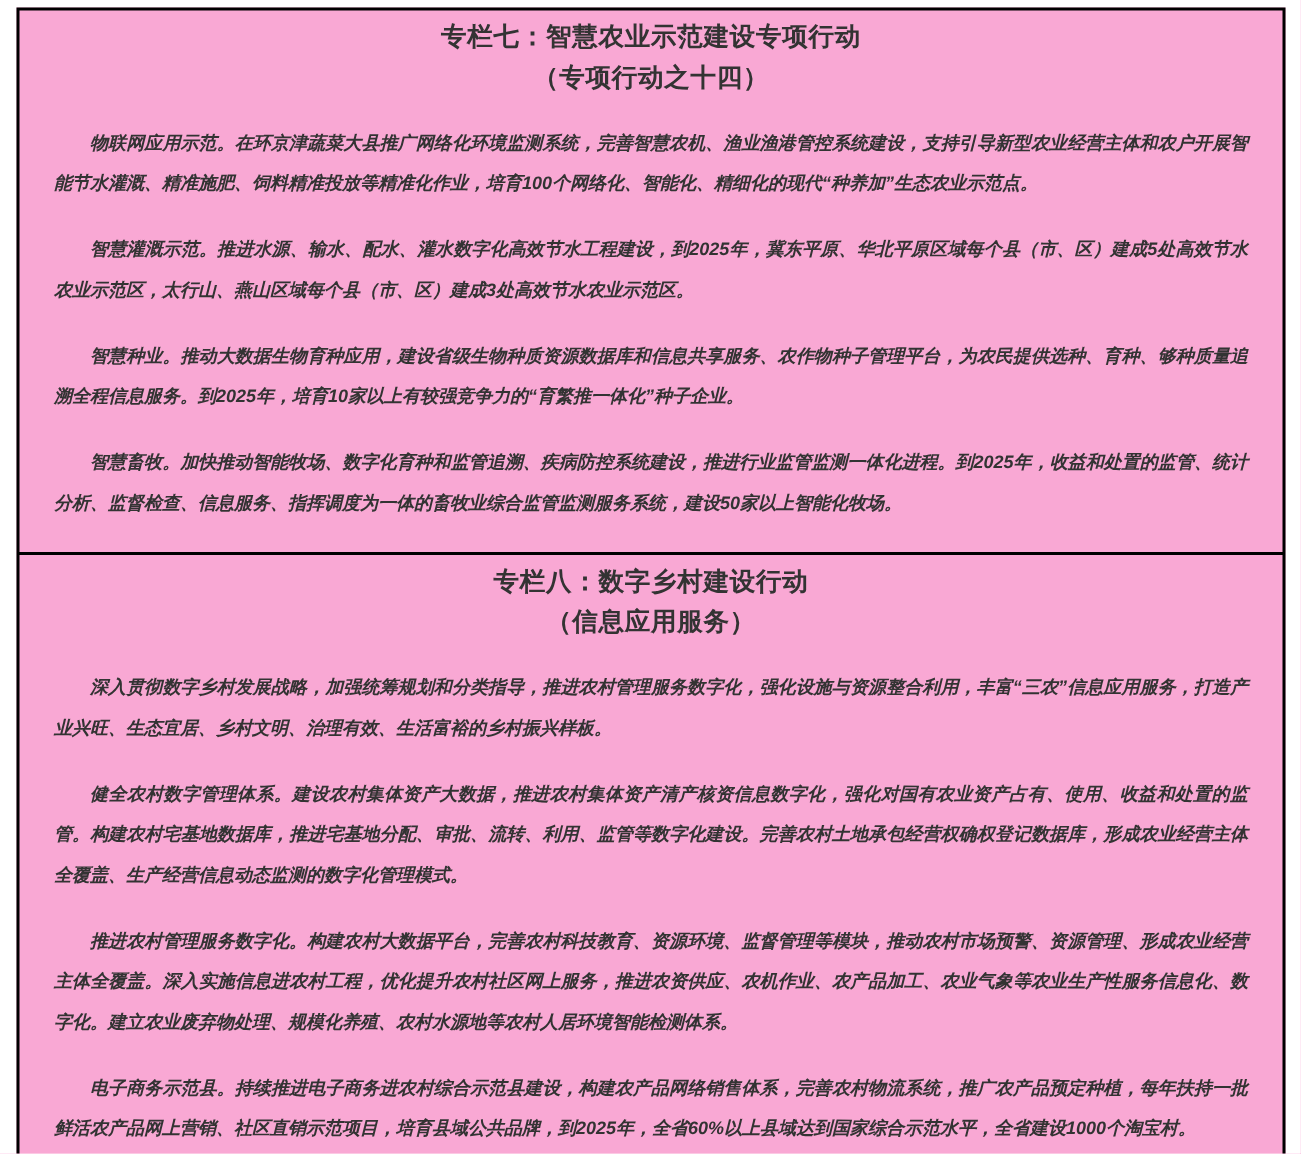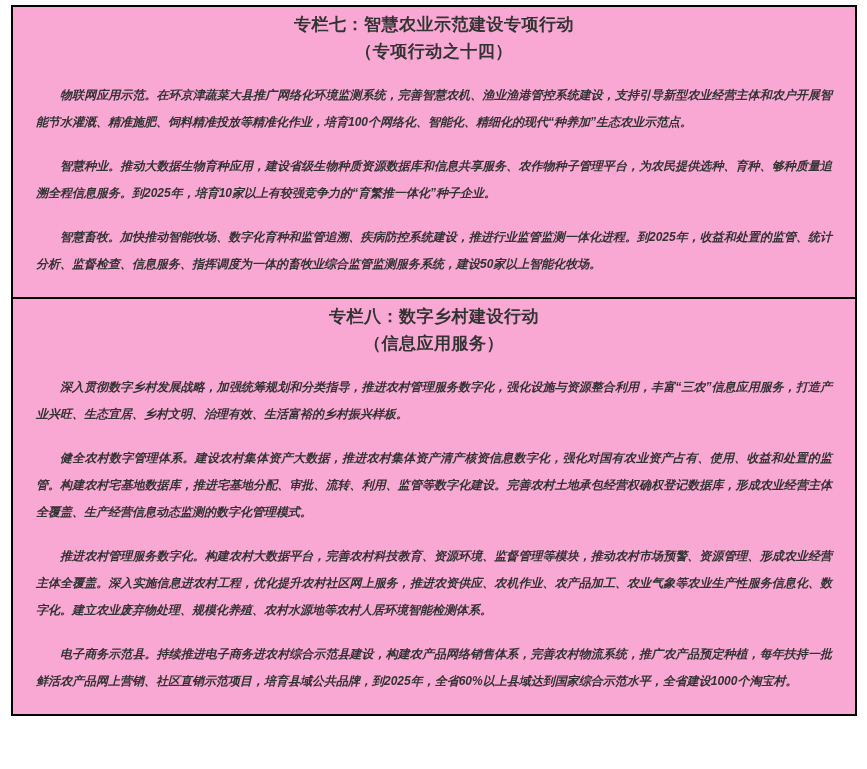--- a/index.html
+++ b/index.html
@@ -48,20 +48,21 @@
 </style>
 </head>
 <body>
 
 <div class="page">
 
   <section class="panel">
     <h2 class="panel-title">专栏七：智慧农业示范建设专项行动</h2>
     <h3 class="panel-subtitle">（专项行动之十四）</h3>
     <p class="para">物联网应用示范。在环京津蔬菜大县推广网络化环境监测系统，完善智慧农机、渔业渔港管控系统建设，支持引导新型农业经营主体和农户开展智能节水灌溉、精准施肥、饲料精准投放等精准化作业，培育100个网络化、智能化、精细化的现代“种养加”生态农业示范点。</p>
+    <p class="para">智慧灌溉示范。推进水源、输水、配水、灌水数字化高效节水工程建设，到2025年，冀东平原、华北平原区域每个县（市、区）建成5处高效节水农业示范区，太行山、燕山区域每个县（市、区）建成3处高效节水农业示范区。</p>
     <p class="para">智慧种业。推动大数据生物育种应用，建设省级生物种质资源数据库和信息共享服务、农作物种子管理平台，为农民提供选种、育种、够种质量追溯全程信息服务。到2025年，培育10家以上有较强竞争力的“育繁推一体化”种子企业。</p>
     <p class="para">智慧畜牧。加快推动智能牧场、数字化育种和监管追溯、疾病防控系统建设，推进行业监管监测一体化进程。到2025年，收益和处置的监管、统计分析、监督检查、信息服务、指挥调度为一体的畜牧业综合监管监测服务系统，建设50家以上智能化牧场。</p>
   </section>
 
   <section class="panel">
     <h2 class="panel-title">专栏八：数字乡村建设行动</h2>
     <h3 class="panel-subtitle">（信息应用服务）</h3>
     <p class="para">深入贯彻数字乡村发展战略，加强统筹规划和分类指导，推进农村管理服务数字化，强化设施与资源整合利用，丰富“三农”信息应用服务，打造产业兴旺、生态宜居、乡村文明、治理有效、生活富裕的乡村振兴样板。</p>
     <p class="para">健全农村数字管理体系。建设农村集体资产大数据，推进农村集体资产清产核资信息数字化，强化对国有农业资产占有、使用、收益和处置的监管。构建农村宅基地数据库，推进宅基地分配、审批、流转、利用、监管等数字化建设。完善农村土地承包经营权确权登记数据库，形成农业经营主体全覆盖、生产经营信息动态监测的数字化管理模式。</p>
     <p class="para">推进农村管理服务数字化。构建农村大数据平台，完善农村科技教育、资源环境、监督管理等模块，推动农村市场预警、资源管理、形成农业经营主体全覆盖。深入实施信息进农村工程，优化提升农村社区网上服务，推进农资供应、农机作业、农产品加工、农业气象等农业生产性服务信息化、数字化。建立农业废弃物处理、规模化养殖、农村水源地等农村人居环境智能检测体系。</p>

